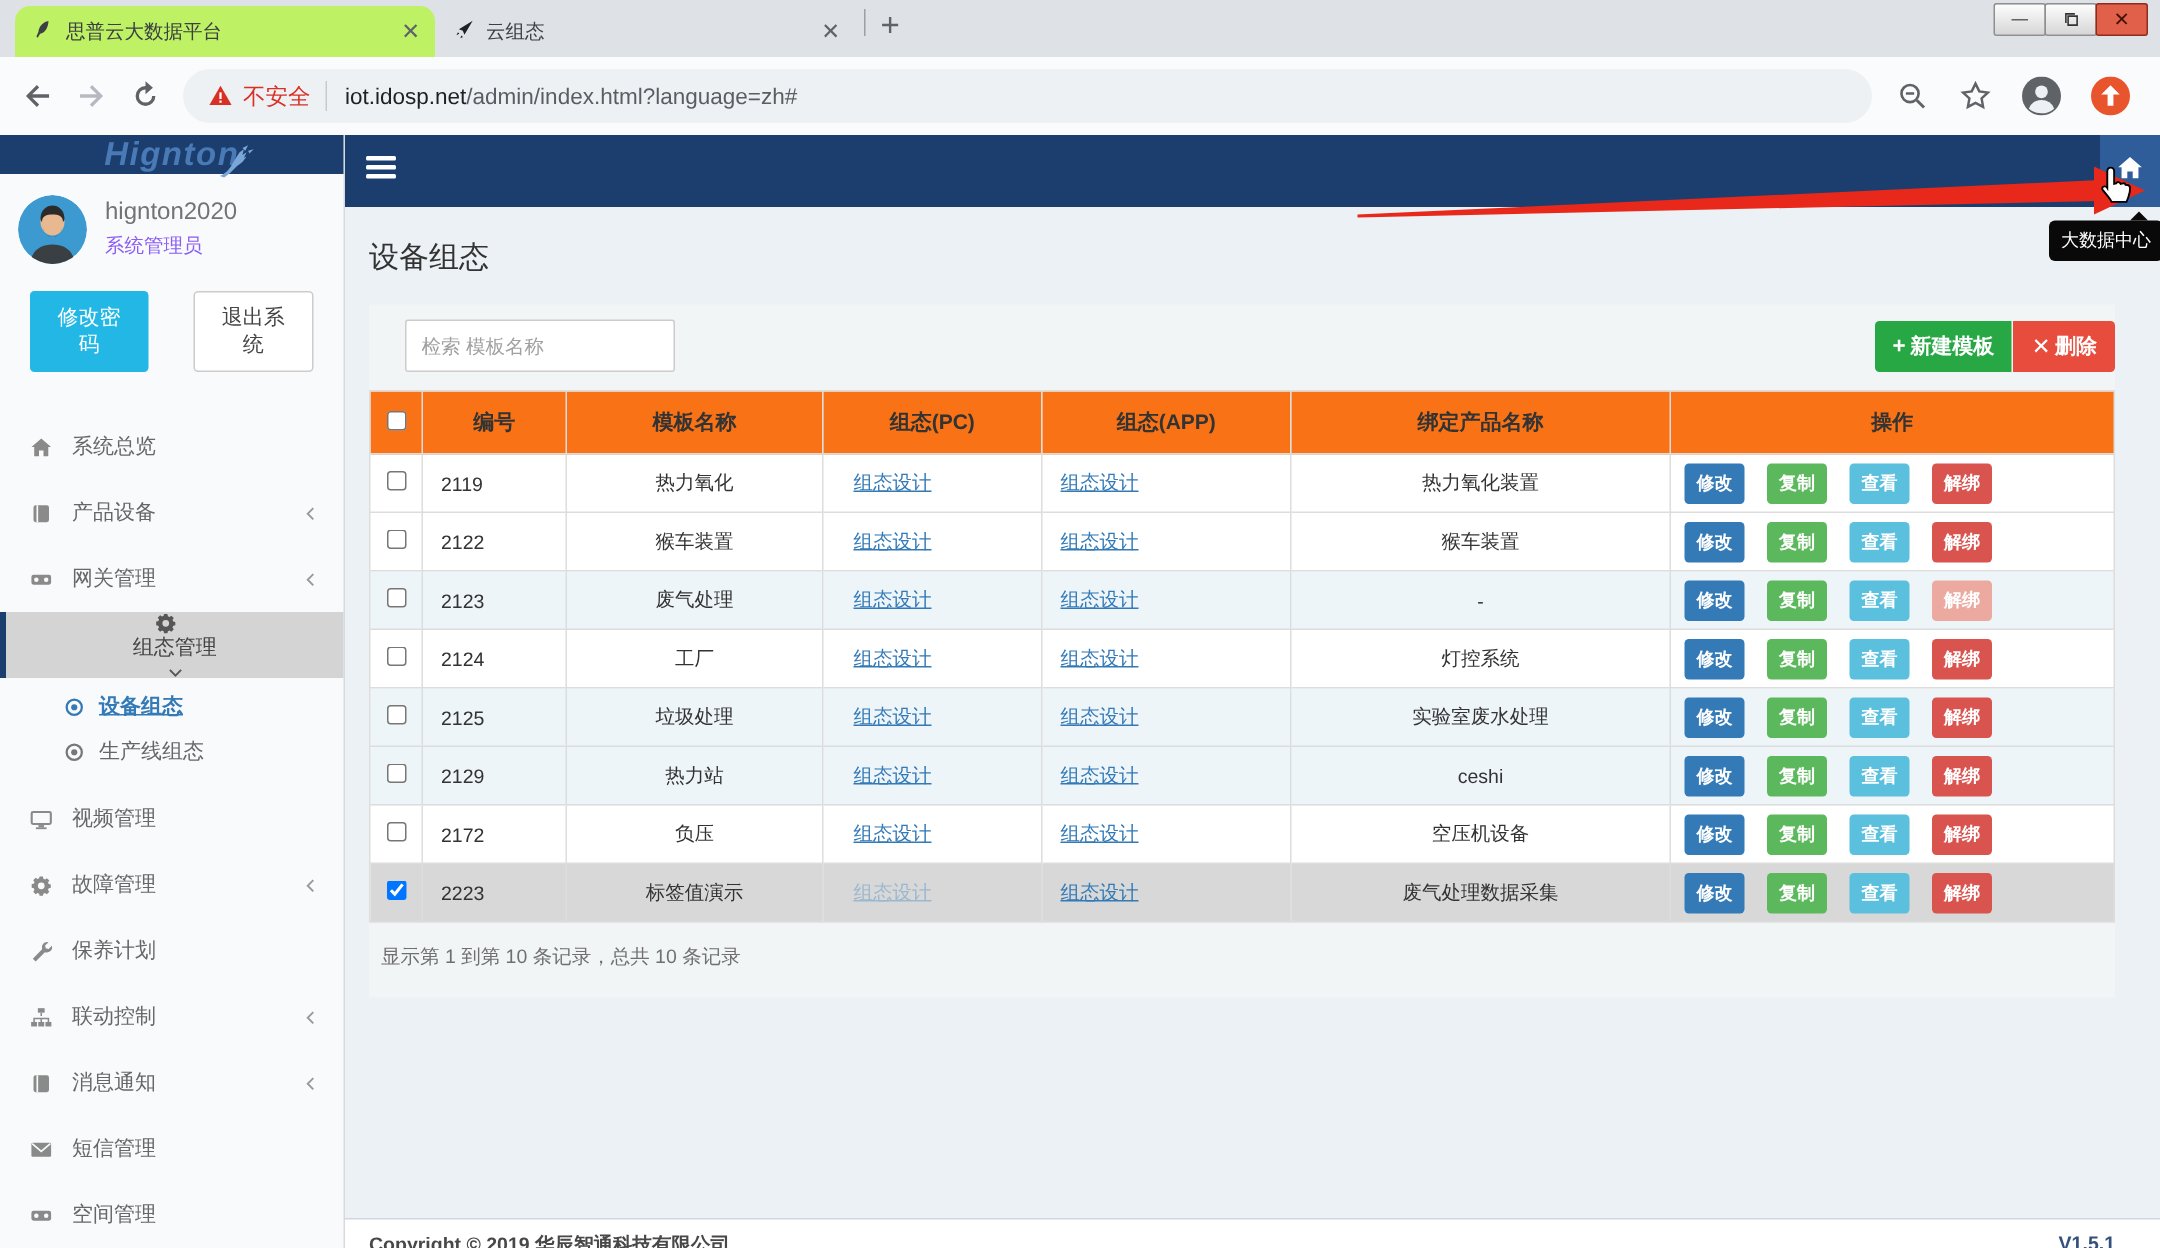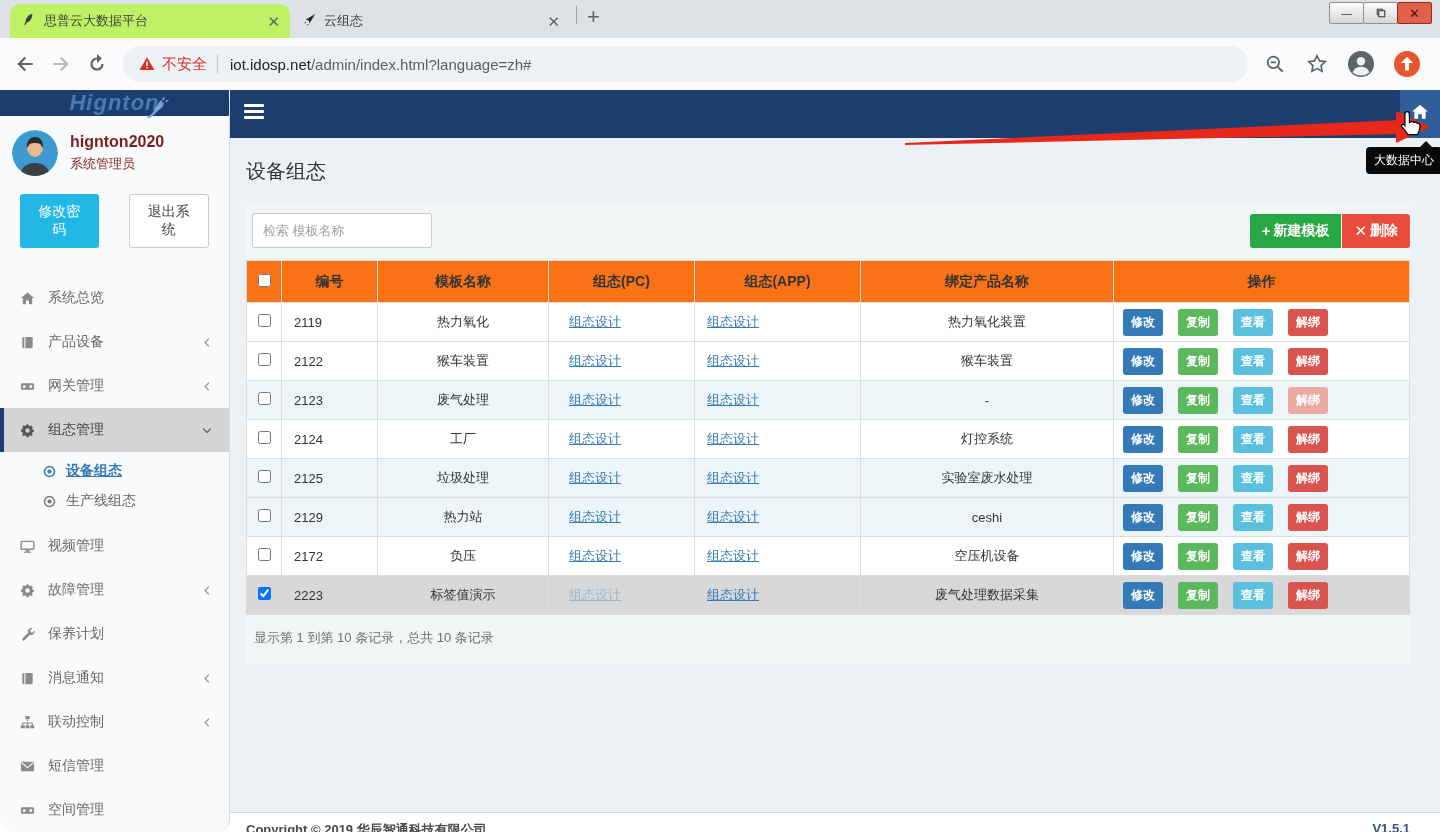--- a/index.html
+++ b/index.html
@@ -24,57 +24,57 @@
   .warn-tri { width:18px; height:16px; margin-right:6px; }
   .insecure { color:#d93025; margin-right:10px; }
   .omni-sep { width:1px; height:20px; background:#c6cace; margin-right:12px; }
   .url-domain { color:#202124; }
   .url-path { color:#5a5e63; }
   .addr-icons { display:flex; align-items:center; gap:20px; margin-left:16px; margin-right:6px; }
   .addr-icons svg { display:block; }
 
   
   .app { display:flex; height:742px; }
-  .sidebar { width:230px; background:#f9fafb; border-right:1px solid #d6d9dd; flex-shrink:0; display:flex; flex-direction:column;border-radius:13px; }
+  .sidebar { width:230px; background:#f9fafb; border-right:1px solid #d6d9dd; flex-shrink:0; display:flex; flex-direction:column; }
   .logo-bar { height:48px; background:#1c3e6e; display:flex; align-items:center; justify-content:center; position:relative; }
   .logo-text { font-size:22px; font-weight:bold; font-style:italic; color:#4a7ab5; letter-spacing:1px; }
   .logo-deer { position:absolute; right:58px; top:6px; color:#7aa7d8; }
   .user-panel { padding:14px 12px 6px; }
   .user-row { display:flex; align-items:center; gap:12px; }
   .avatar { width:46px; height:46px; border-radius:50%; overflow:hidden; flex-shrink:0; }
-  .user-name { font-size:16px; font-weight:bold; color:#7f1d1d; margin-bottom:4px; }
-  .user-role { font-size:13px; color:#7f1d1d; }
+  .user-name { font-size:16px; font-weight:normal; color:#737373; margin-bottom:4px; }
+  .user-role { font-size:13px; color:#8b5cf6; }
   .user-btns { display:flex; margin:18px 8px 10px; gap:30px; }
   .btn-pwd { background:#23b7e5; color:#fff; border:none; border-radius:3px; padding:8px 14px; font-size:14px; font-family:inherit; }
   .btn-logout { background:#fff; color:#444; border:1px solid #ccc; border-radius:3px; padding:8px 14px; font-size:14px; font-family:inherit; }
 
   .menu { margin-top:12px; }
   .menu-item { height:44px; display:flex; align-items:center; padding-left:16px; padding-right:16px; color:#676767; font-size:14px; border-left:4px solid transparent; cursor:default; }
   .menu-item .icn { color:#8a8a8a; width:17px; margin-right:11px; display:inline-flex; }
   .menu-item .m-label { flex:1; }
   .menu-item .chev { color:#9a9a9a; margin-right:0; width:12px; }
-  .menu-item.active { background:#d4d4d4; border-left-color:#1c3e6e; color:#454545; }
+  .menu-item.active { background:#d4d4d4; border-left-color:#1c3e6e; color:#454545;flex-direction:column; }
   .menu-item.active .icn { color:#565656; }
   .submenu { padding:4px 0 8px; }
   .submenu-item { height:30px; display:flex; align-items:center; padding-left:42px; font-size:14px; color:#666; }
   .submenu-item .icn { width:15px; margin-right:9px; color:#777; display:inline-flex; }
   .submenu-item.active span.s-label { color:#337ab7; text-decoration:underline; font-weight:bold; }
   .submenu-item.active .icn { color:#337ab7; }
 
   .main { flex:1; display:flex; flex-direction:column; background:#ecf1f5; position:relative; }
   .navbar { height:48px; background:#1c3e6e; position:relative; flex-shrink:0; }
   .hamburger { position:absolute; left:14px; top:14px; width:20px; cursor:pointer; }
   .hamburger span { display:block; height:3px; background:#fff; margin-bottom:3px; border-radius:1px; }
   .home-btn { position:absolute; right:0; top:0; width:40px; height:48px; background:#2e5d99; display:flex; align-items:center; justify-content:center; color:#fff; }
 
   .content { flex:1; padding:14px 30px 0 16px; }
   .page-title { font-size:20px; font-weight:400; color:#333; margin:6px 0 18px; }
   .panel { background:#f2f5f6; padding-bottom:2px; }
   .panel-toolbar { display:flex; justify-content:space-between; align-items:center; padding:10px 0 12px; }
-  .search-input { width:180px; height:35px; border:1px solid #ccc; border-radius:2px; background:#fff; padding:0 10px; font-size:13px; color:#404040; margin-left:6px; font-family:inherit; }
+  .search-input { width:180px; height:35px; border:1px solid #ccc; border-radius:2px; background:#fff; padding:0 10px; font-size:13px; color:#404040; margin-left:24px; font-family:inherit; }
   .search-input::placeholder { color:#a0a0a0; }
   .btn-group-right { display:flex; }
   .btn-new { background:#28a745; color:#fff; border:none; border-radius:3px 0 0 3px; height:34px; padding:0 12px; font-size:14px; font-weight:bold; font-family:inherit; display:flex; align-items:center; gap:3px; }
   .btn-del { background:#e74c3c; color:#fff; border:none; border-radius:0 3px 3px 0; height:34px; padding:0 12px; font-size:14px; font-weight:bold; font-family:inherit; display:flex; align-items:center; gap:3px; margin-left:1px; }
   .bi { font-size:15px; font-weight:bold; }
 
   table.grid { width:100%; border-collapse:collapse; background:#fff; font-size:13px; color:#333; table-layout:fixed; }
   table.grid th { border:1px solid #ddd; height:42px; font-size:14px; font-weight:bold; text-align:center; background:#f97316; }
   table.grid td { border:1px solid #ddd; height:39px; }
   tr.stripe td { background:#eef5f8; }
@@ -325,42 +325,42 @@
           <span class="icn">
             <svg viewBox="0 0 16 16" width="15" height="15">
               <path fill="currentColor" d="M13.2 1.3a3.8 3.8 0 0 0-4.6 5L2 12.9l2 2 6.6-6.6a3.8 3.8 0 0 0 5-4.6L13.2 6l-2-.5-.5-2z"></path>
             </svg>
           </span>
           <span class="m-label">保养计划</span>
         </div>
         <div class="menu-item">
           <span class="icn">
             <svg viewBox="0 0 16 16" width="15" height="15">
-              <rect x="2.5" y="2" width="11" height="12" rx="1.5" fill="currentColor"></rect>
-              <line x1="5.2" y1="2" x2="5.2" y2="14" stroke="#f9fafb" stroke-width="1.2"></line>
-            </svg>
-          </span>
-          <span class="m-label">消息通知</span>
-          <span class="icn chev">
-            <svg viewBox="0 0 16 16" width="15" height="15">
-              <path d="M10.5 3 5.5 8l5 5" stroke="currentColor" stroke-width="1.7" fill="none"></path>
-            </svg>
-          </span>
-        </div>
-        <div class="menu-item">
-          <span class="icn">
-            <svg viewBox="0 0 16 16" width="15" height="15">
               <rect x="5.6" y="1.2" width="4.8" height="3.2" fill="currentColor"></rect>
               <rect x="0.8" y="11" width="4.2" height="3.2" fill="currentColor"></rect>
               <rect x="5.9" y="11" width="4.2" height="3.2" fill="currentColor"></rect>
               <rect x="11" y="11" width="4.2" height="3.2" fill="currentColor"></rect>
               <path d="M8 4.4v2.4M2.9 11V8.6h10.2V11M8 8v3" stroke="currentColor" stroke-width="1.1" fill="none"></path>
             </svg>
           </span>
           <span class="m-label">联动控制</span>
+          <span class="icn chev">
+            <svg viewBox="0 0 16 16" width="15" height="15">
+              <path d="M10.5 3 5.5 8l5 5" stroke="currentColor" stroke-width="1.7" fill="none"></path>
+            </svg>
+          </span>
+        </div>
+        <div class="menu-item">
+          <span class="icn">
+            <svg viewBox="0 0 16 16" width="15" height="15">
+              <rect x="2.5" y="2" width="11" height="12" rx="1.5" fill="currentColor"></rect>
+              <line x1="5.2" y1="2" x2="5.2" y2="14" stroke="#f9fafb" stroke-width="1.2"></line>
+            </svg>
+          </span>
+          <span class="m-label">消息通知</span>
           <span class="icn chev">
             <svg viewBox="0 0 16 16" width="15" height="15">
               <path d="M10.5 3 5.5 8l5 5" stroke="currentColor" stroke-width="1.7" fill="none"></path>
             </svg>
           </span>
         </div>
         <div class="menu-item">
           <span class="icn">
             <svg viewBox="0 0 16 16" width="15" height="15">
               <rect x="1" y="3" width="14" height="10" rx="1" fill="currentColor"></rect>

